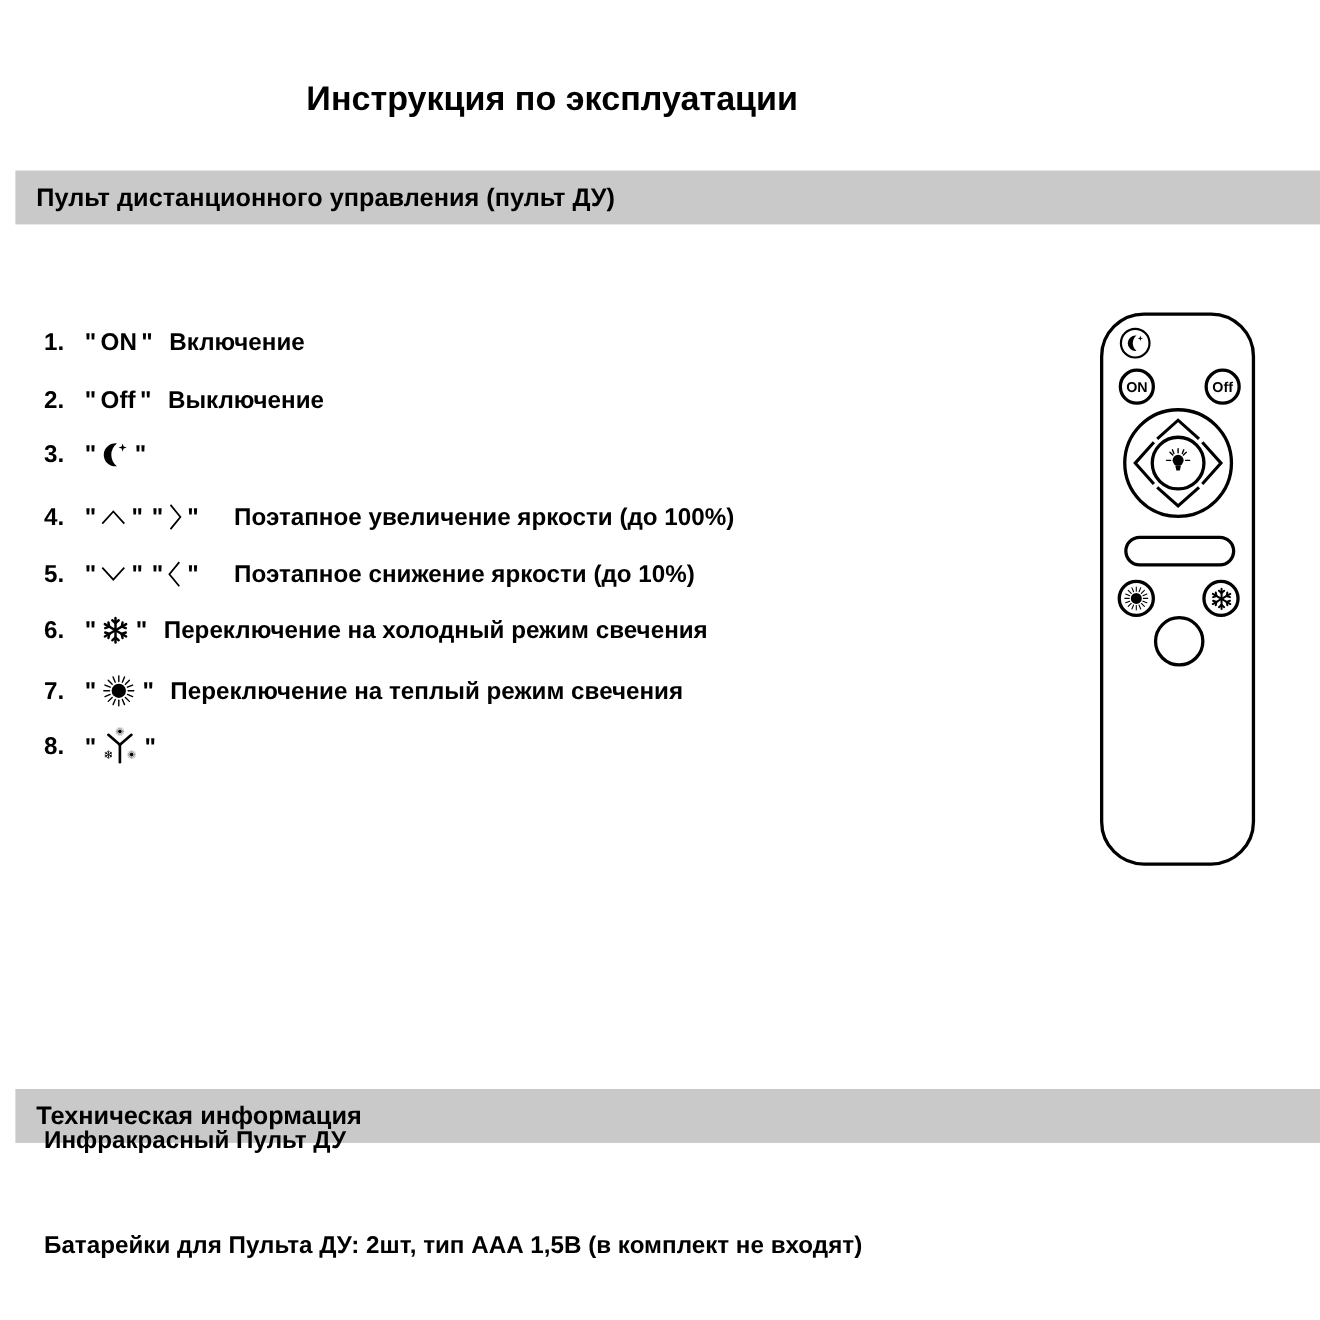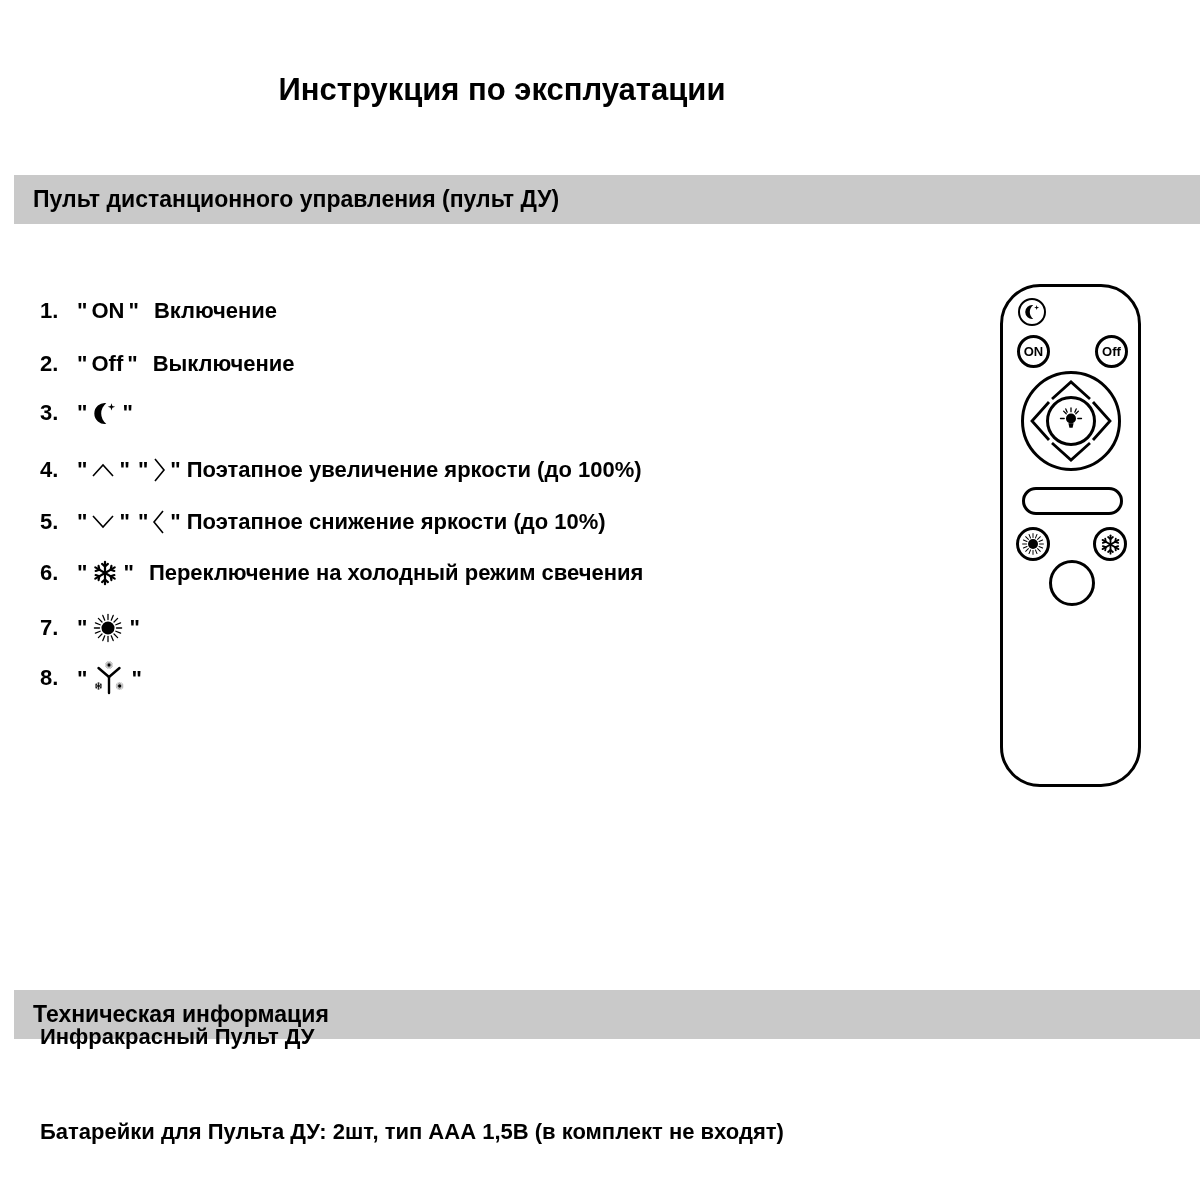--- a/index.html
+++ b/index.html
@@ -1,28 +1,28 @@
 <!DOCTYPE html>
 <html><head>
 <meta charset="utf-8">
 <style>
   html,body{margin:0;padding:0;background:#ffffff;}
   .page{position:relative;width:1200px;height:1200px;background:#ffffff;overflow:hidden;
         font-family:"Liberation Sans", sans-serif;font-weight:bold;color:#000;}
   .title{position:absolute;top:72px;left:0;width:1004px;text-align:center;font-size:31px;}
   .bar{position:absolute;left:14px;width:1186px;height:49px;background:#c9c9c9;
        display:flex;align-items:center;padding-left:19px;box-sizing:border-box;font-size:23px;}
-  .bar1{top:155px;margin-top:20px;}
+  .bar1{top:155px;}
   .bar2{top:990px;}
   .item{position:absolute;left:40px;display:flex;align-items:center;height:36px;
         font-size:22px;white-space:nowrap;}
   .num{display:inline-block;width:33px;}
   .q{margin:0 4px;}
   .desc{margin-left:11px;}
-  .gap2{margin-left:2px;}
+  .gap2{margin-left:28px;}
   .icon{display:inline-flex;align-items:center;justify-content:center;}
   .item8{align-items:flex-start;height:auto;}
   .item8 .q{line-height:28px;}
   .item8 .icon{height:36px;margin-top:-4px;}
   .desc2l div{line-height:28px;}
   .techline{position:absolute;left:40px;font-size:22px;line-height:26px;white-space:nowrap;}
   .t1{top:1024px;} .t2{top:1119px;text-align:center;} .t3{top:1109px;}
   
   .remote{position:absolute;left:1000px;top:284px;width:141px;height:503px;
           border:3px solid #000;border-radius:40px;background:#fff;box-sizing:border-box;}
@@ -174,20 +174,21 @@
 
   <div class="item" style="top:610px">
     <span class="num">7.</span>
     <span class="q">"</span>
     <span class="icon">
       <svg width="34" height="34" viewBox="0 0 24 24" style="color:#000">
           <use href="#sunburst"></use>
         </svg>
     </span>
     <span class="q">"</span>
+    <span class="desc">Переключение на теплый режим свечения</span>
   </div>
 
   <div class="item item8" style="top:665px">
     <span class="num">8.</span>
     <span class="q">"</span>
     <span class="icon">
       <svg width="36" height="38" viewBox="0 0 36 38" style="color:#000">
         <g stroke="#000" stroke-width="2.4" stroke-linecap="round">
           <line x1="18" y1="17" x2="7.5" y2="8"></line>
           <line x1="18" y1="17" x2="28.5" y2="8"></line>

